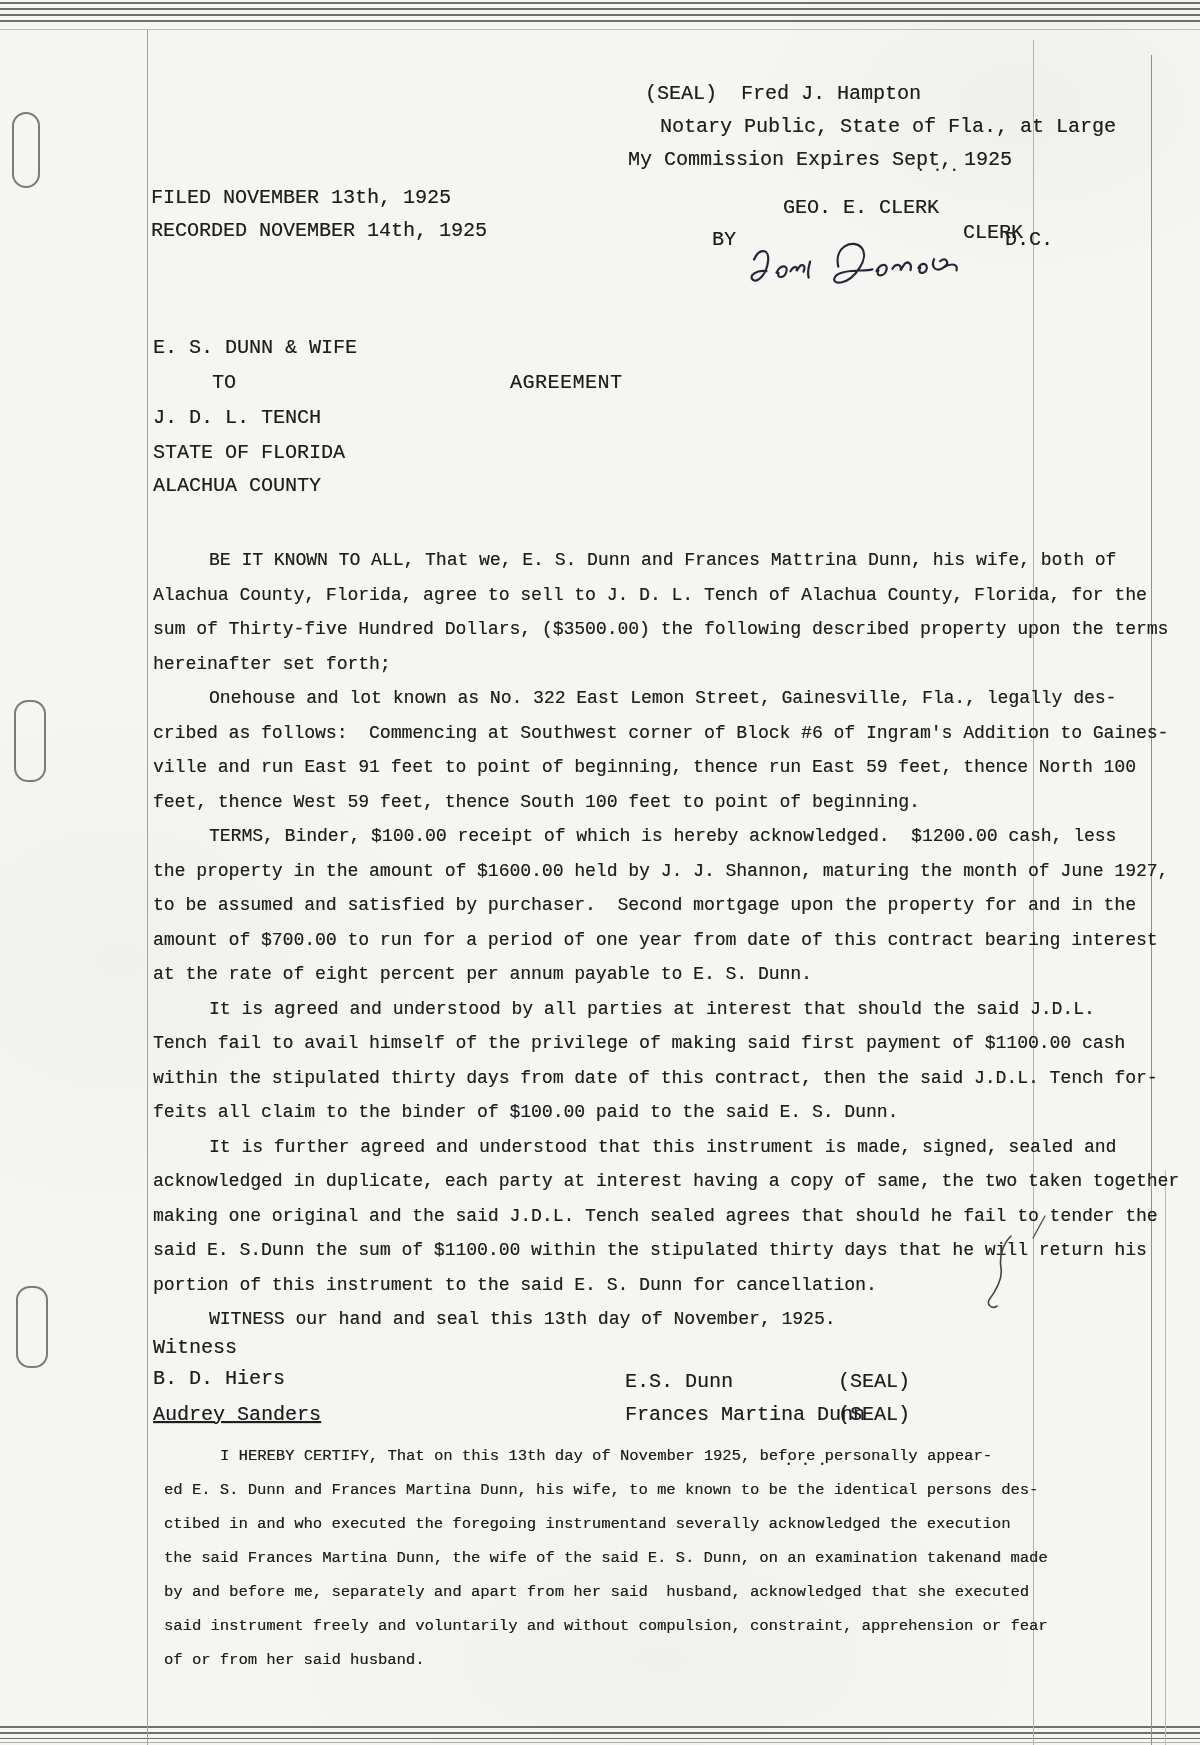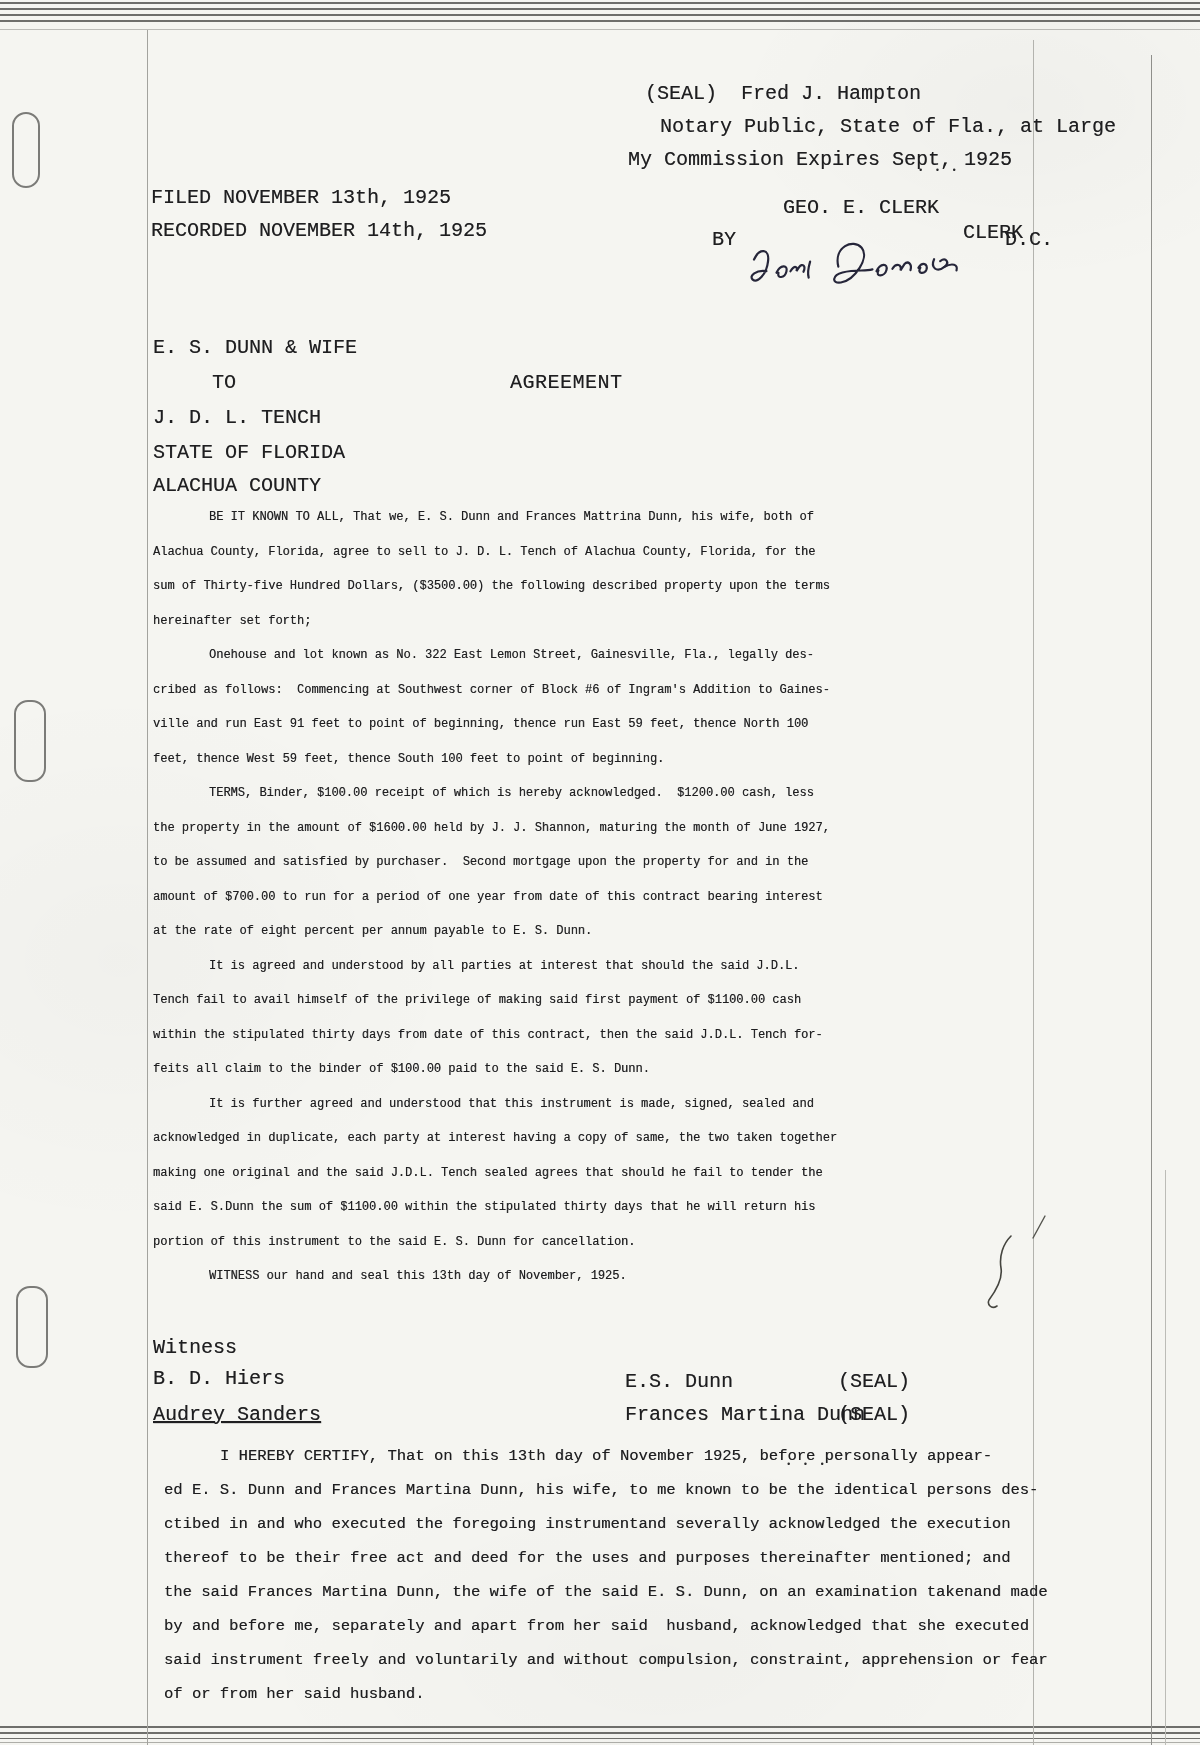--- a/index.html
+++ b/index.html
@@ -13,22 +13,22 @@
     font-family:"Liberation Mono","DejaVu Sans Mono",monospace;
     color:#1e1e20;
   }
   .abs{position:absolute;white-space:pre;}
   .tw{
     font-size:20px;line-height:19px;
     text-shadow:0.3px 0.3px 0.5px rgba(25,25,28,0.55);
   }
   .tline{white-space:pre;}
   .ind{padding-left:56px;}
-  .bodyblock{position:absolute;font-size:12px;line-height:34.5px;
-    text-shadow:0.3px 0.3px 0.5px rgba(25,25,28,0.55);}
+  .bodyblock{position:absolute;font-size:18px;line-height:34.5px;
+    text-shadow:0.3px 0.3px 0.5px rgba(25,25,28,0.55);margin-top:43px;}
   .certblock{position:absolute;font-size:15.5px;line-height:34px;
     text-shadow:0.3px 0.3px 0.5px rgba(25,25,28,0.55);}
   .rule-v{position:absolute;width:1px;background:#a3a39e;}
   .band{position:absolute;left:0;width:1200px;
     background-image:repeating-linear-gradient(180deg,#4d4d4a 0 2px,rgba(0,0,0,0) 2px 6px);
     opacity:0.8;}
   .hole{position:absolute;border:2px solid #7b7b78;border-radius:14px;background:transparent;}
   .dots{position:absolute;font-size:9px;letter-spacing:3px;color:#2a2a2c;}
   svg{display:block;}
 </style>
@@ -113,21 +113,20 @@
 <div class="abs tw" style="left:625px;top:1372px;">E.S. Dunn</div>
 <div class="abs tw" style="left:838px;top:1372px;">(SEAL)</div>
 <div class="abs tw" style="left:153px;top:1405px;text-decoration:underline;">Audrey Sanders</div>
 <div class="abs tw" style="left:625px;top:1405px;">Frances Martina Dunn</div>
 <div class="abs tw" style="left:838px;top:1405px;">(SEAL)</div>
 
 <div class="certblock" style="left:164px;top:1439px;width:1000px;">
     <div class="tline ind">I HEREBY CERTIFY, That on this 13th day of November 1925, before personally appear-</div>
     <div class="tline">ed E. S. Dunn and Frances Martina Dunn, his wife, to me known to be the identical persons des-</div>
     <div class="tline">ctibed in and who executed the foregoing instrumentand severally acknowledged the execution</div>
-    <div class="tline">thereof to be their free act and deed for the uses and purposes thereinafter mentioned; and</div>
     <div class="tline">the said Frances Martina Dunn, the wife of the said E. S. Dunn, on an examination takenand made</div>
     <div class="tline">by and before me, separately and apart from her said  husband, acknowledged that she executed</div>
     <div class="tline">said instrument freely and voluntarily and without compulsion, constraint, apprehension or fear</div>
     <div class="tline">of or from her said husband.</div>
   </div>
 <div class="dots" style="left:786px;top:1460px;">• • •</div>
 
 <div class="abs" style="left:1030px;top:1178px;">
   <svg width="18" height="26" viewBox="0 0 18 26" fill="none" stroke="#55554f" stroke-width="1.4" stroke-linecap="round">
     <path d="M3 24 L15 2"></path>

